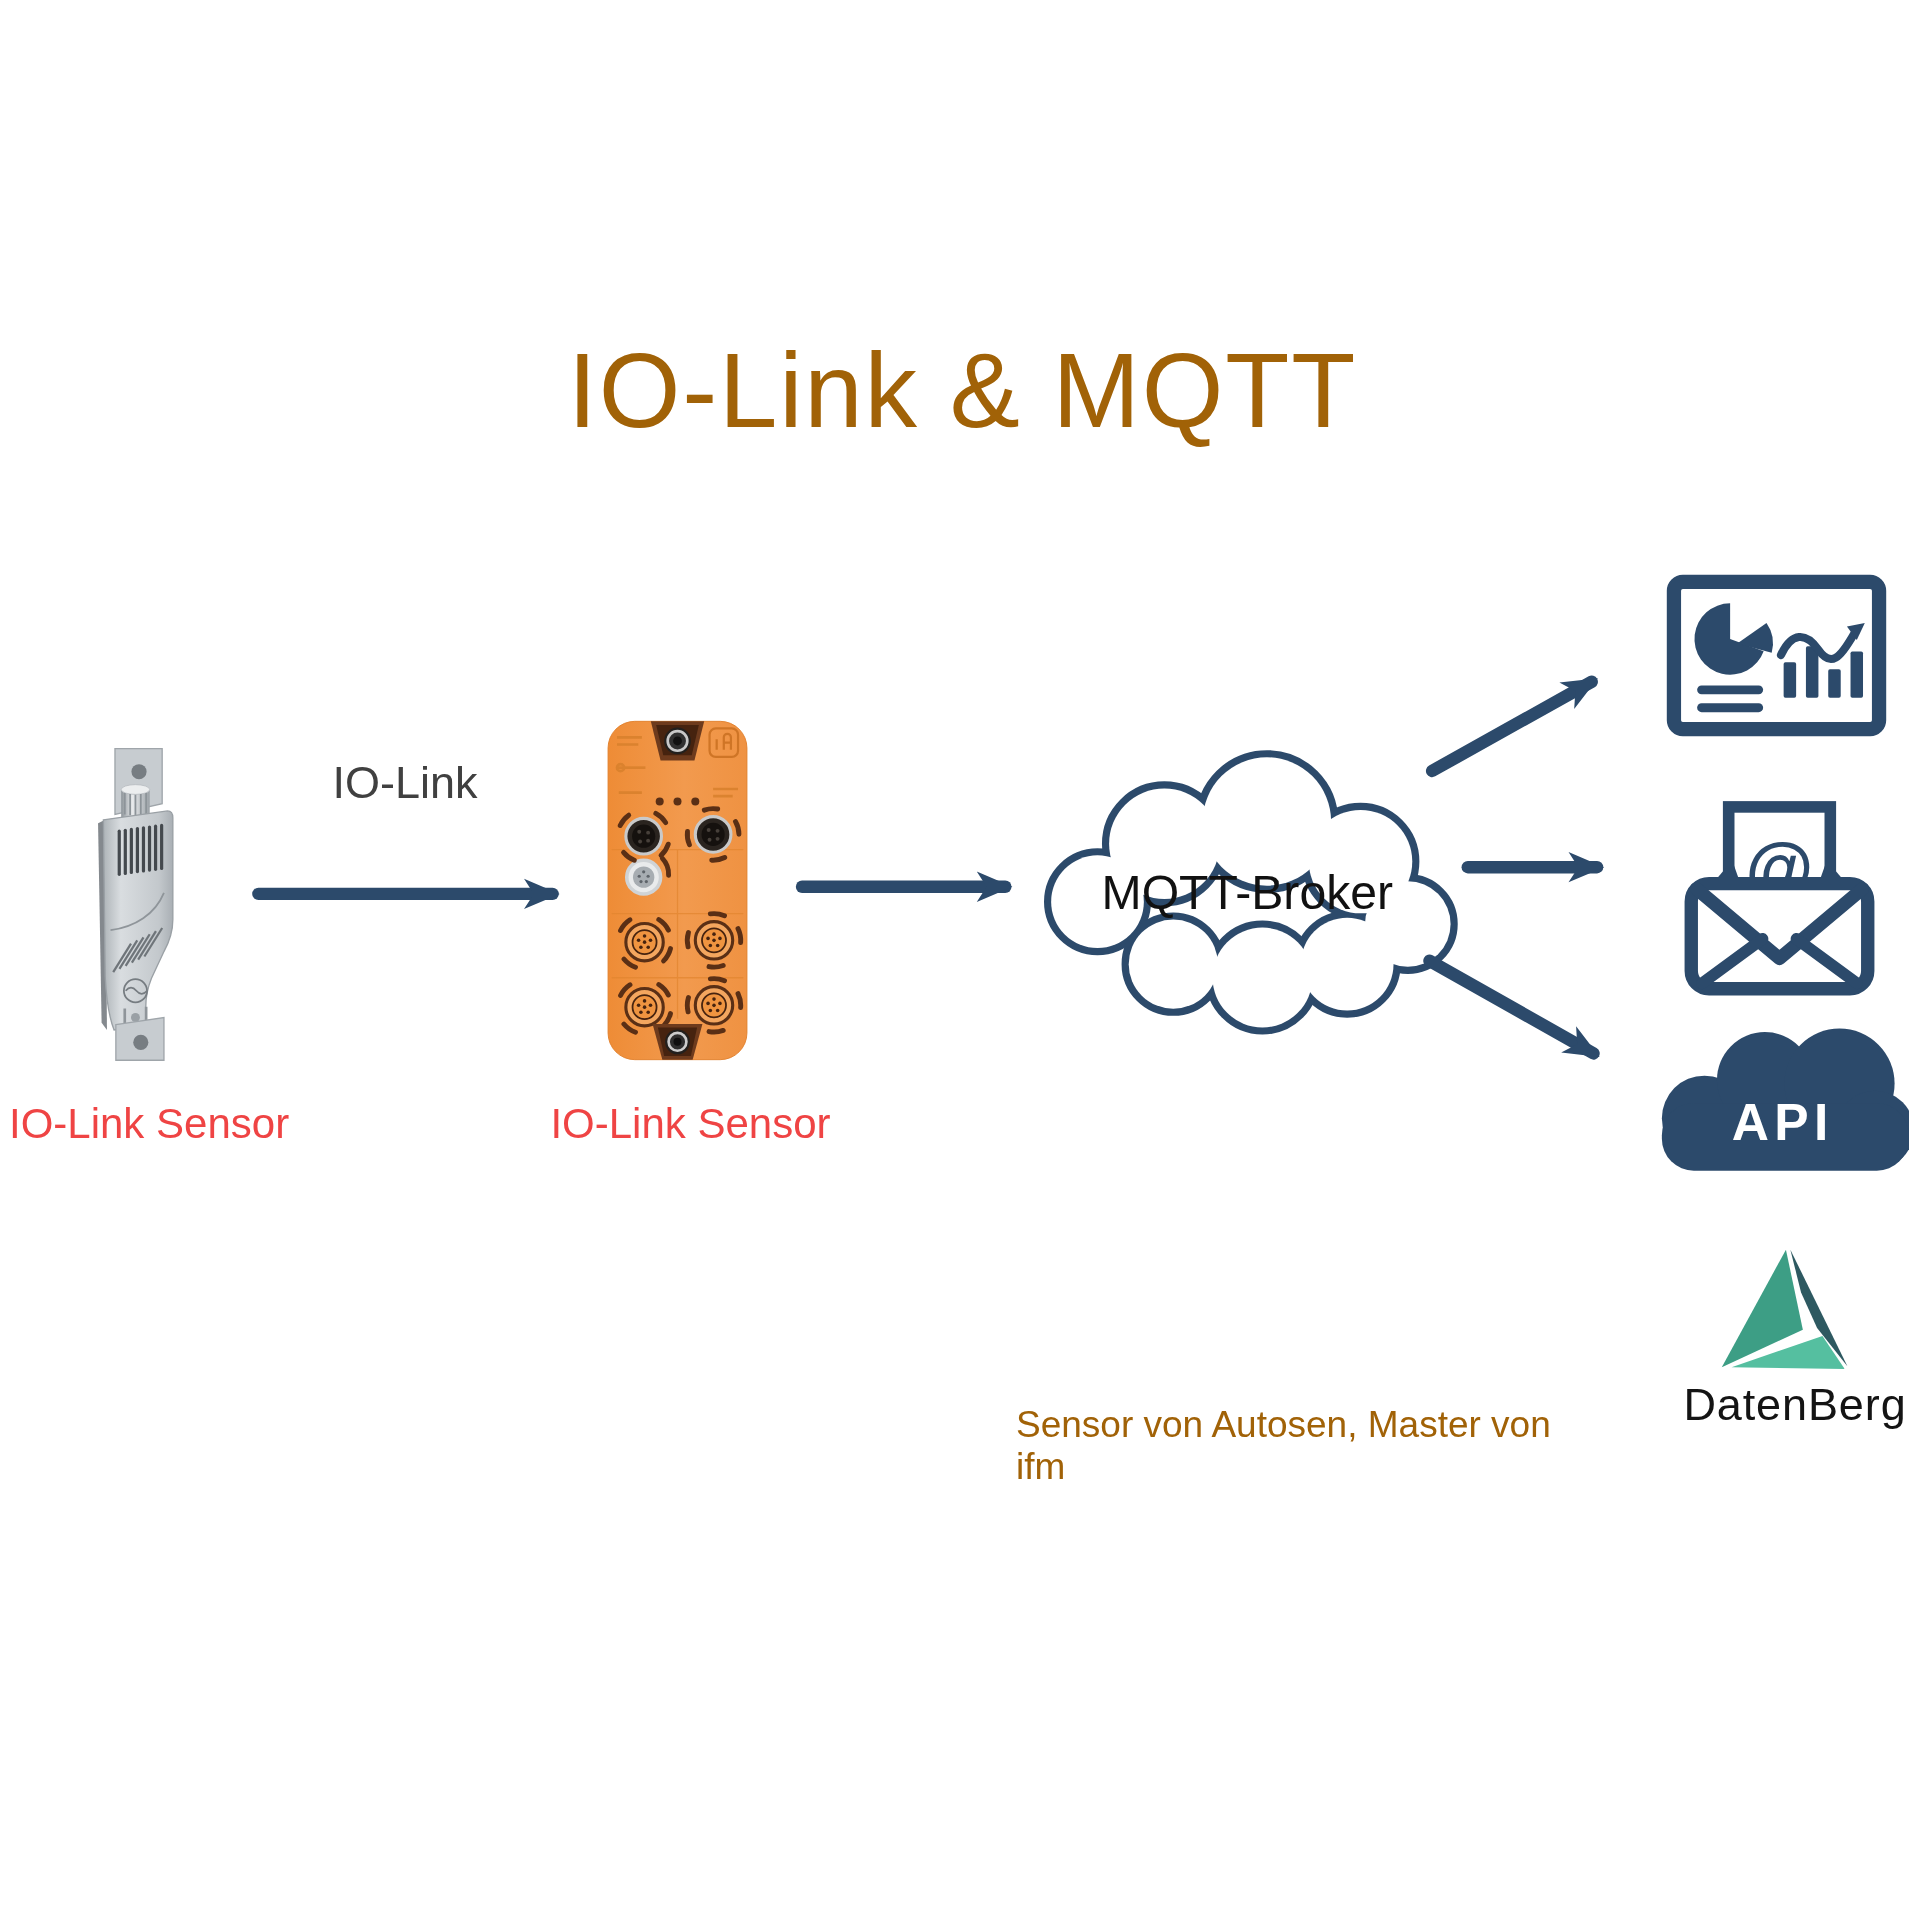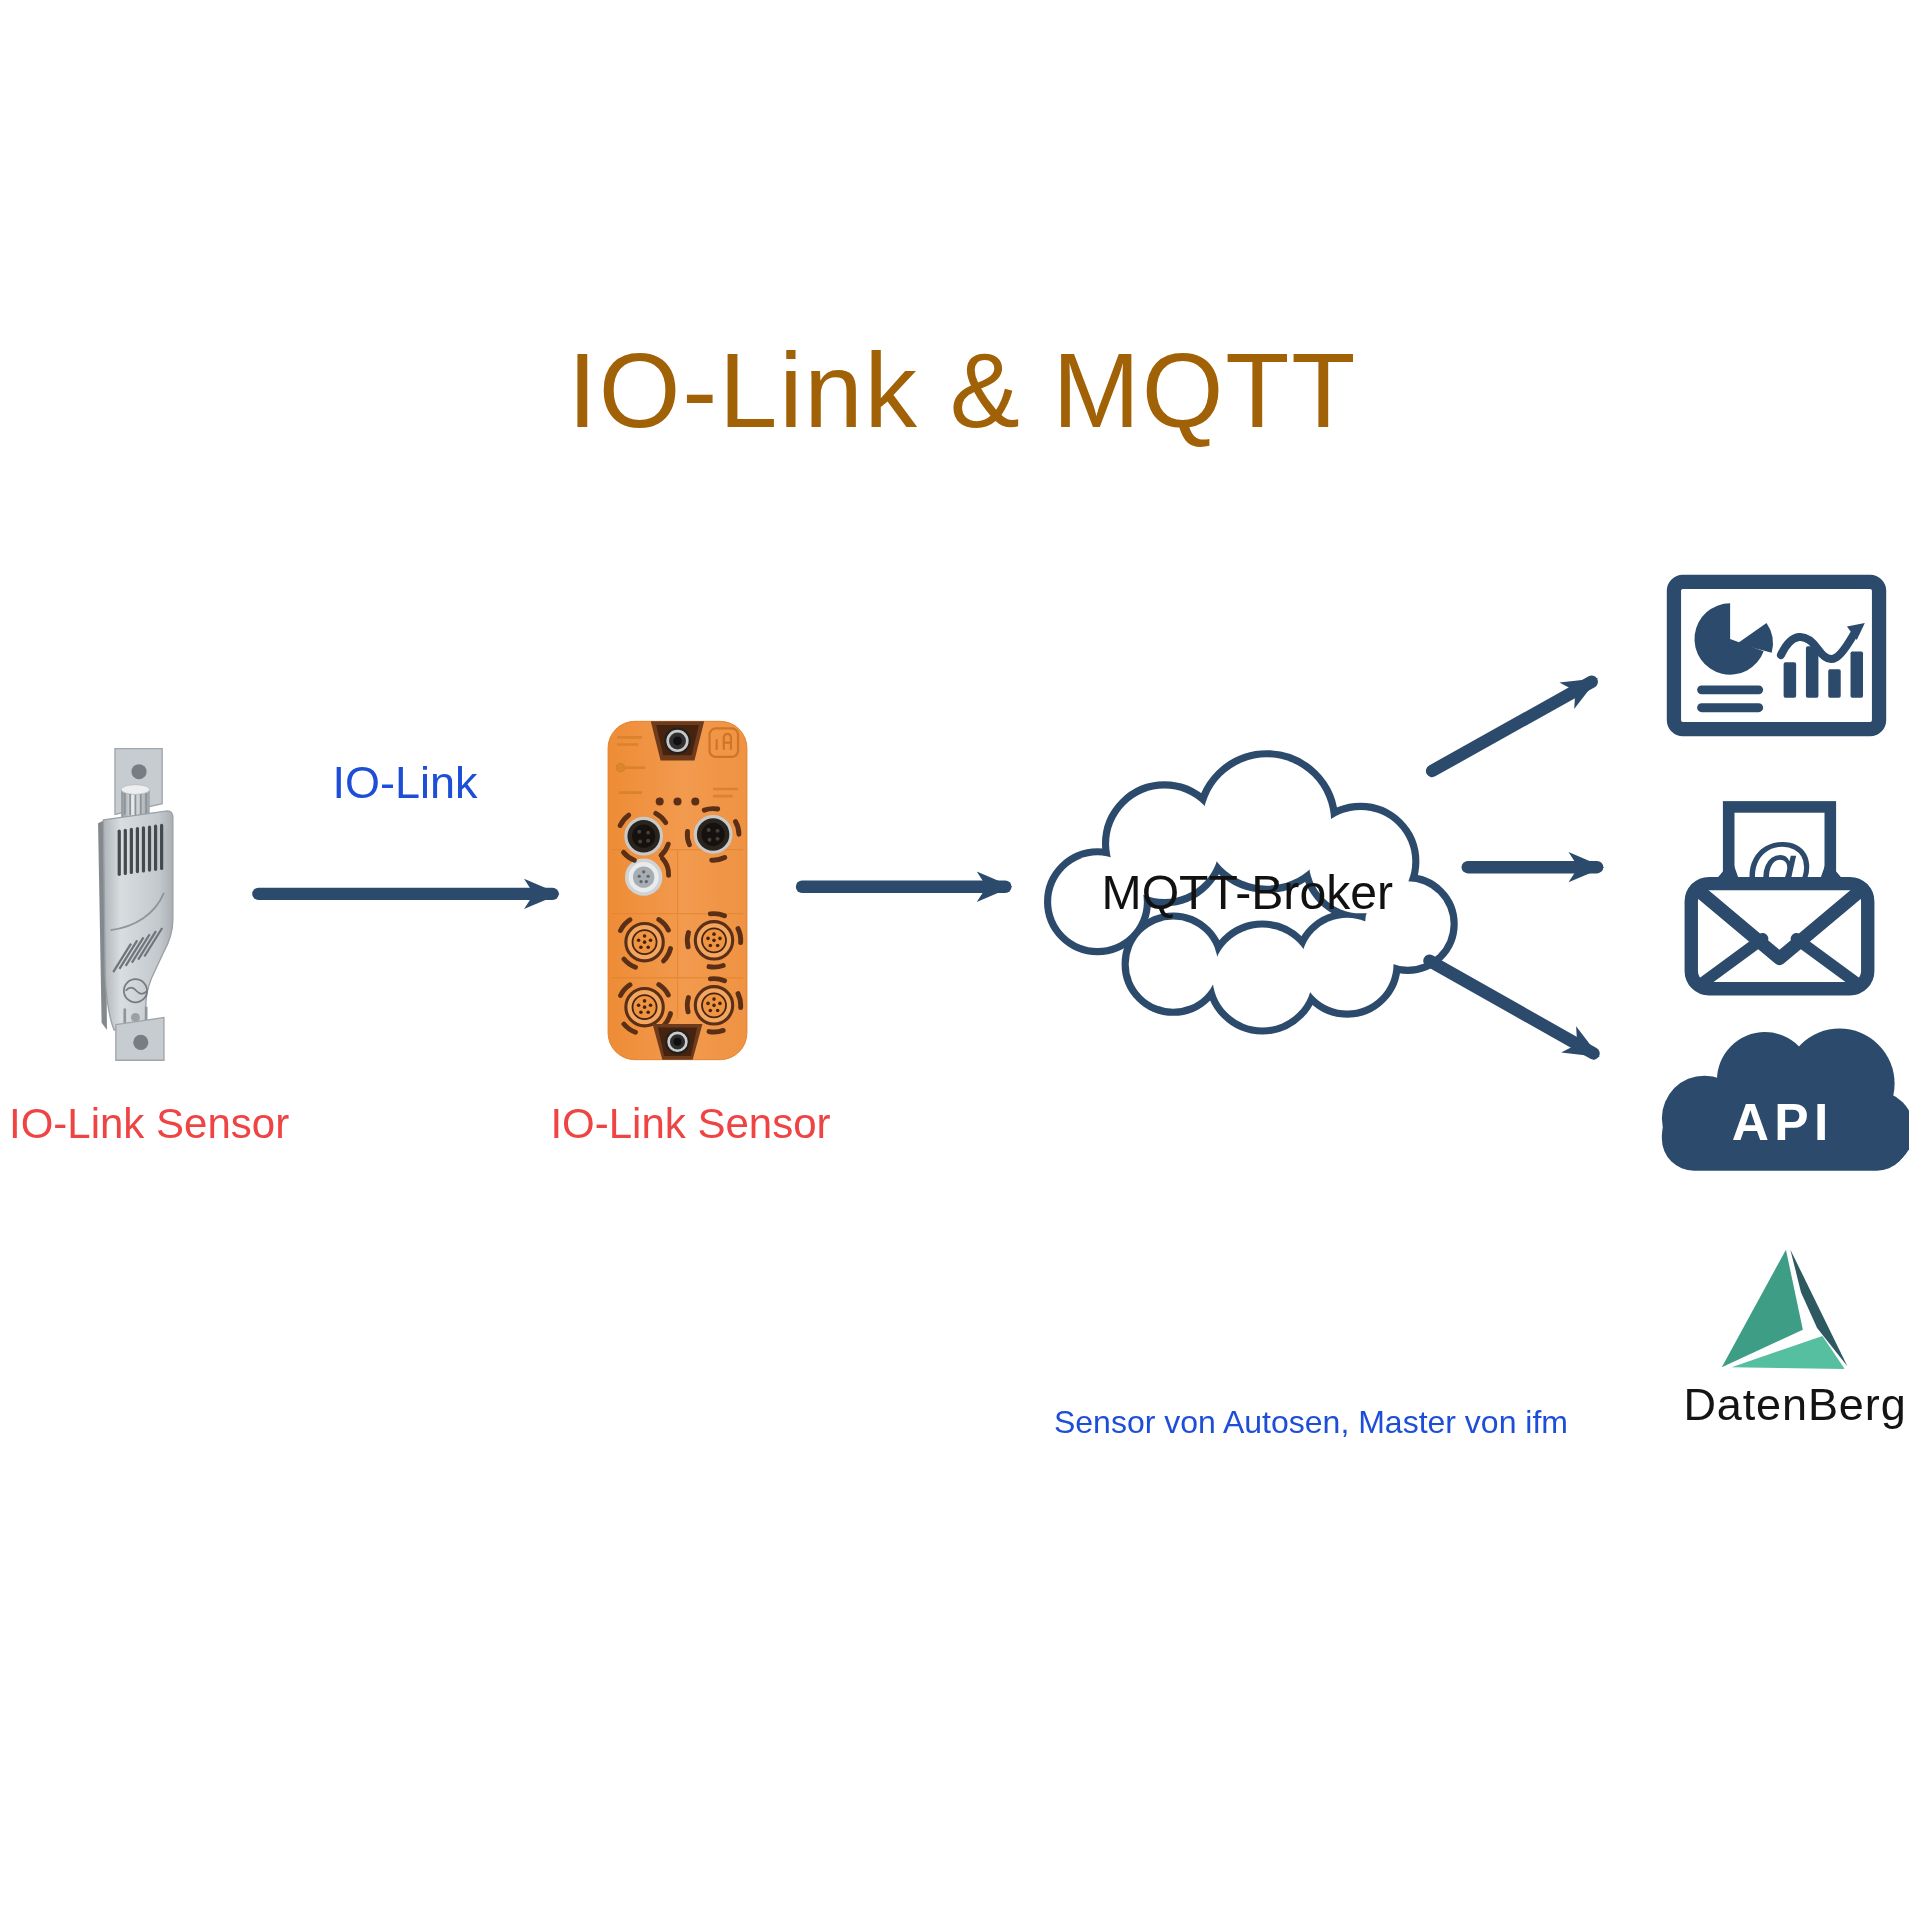--- a/index.html
+++ b/index.html
@@ -6,29 +6,29 @@
   .canvas{
     position:relative;width:1925px;height:1925px;background:#ffffff;
     font-family:"Liberation Sans",sans-serif;overflow:hidden;
   }
   .abs{position:absolute;}
   .title{
     top:331px;left:0;width:1925px;text-align:center;
     font-size:105px;color:#a16207;letter-spacing:1.8px;font-weight:400;
   }
   .edge-label{
-    font-size:45px;color:#1d4ed8;text-align:center;line-height:1.48;
+    font-size:45px;color:#404040;text-align:center;line-height:1.48;
   }
   .edge-label span{display:block;}
   .node-label{
     font-size:42px;color:#ef4444;white-space:nowrap;
   }
   .caption{
-    top:1404px;left:1016px;width:552px;text-align:right;
-    font-size:32px;color:#1d4ed8;
+    top:1404px;left:1016px;width:552px;text-align:left;
+    font-size:37px;color:#a16207;
   }
   .logo-text{
     top:1379px;left:1657px;width:276px;text-align:center;
     font-size:45px;color:#141414;letter-spacing:0.9px;
   }
   svg{display:block;}
 </style>
 </head>
 <body>
 

